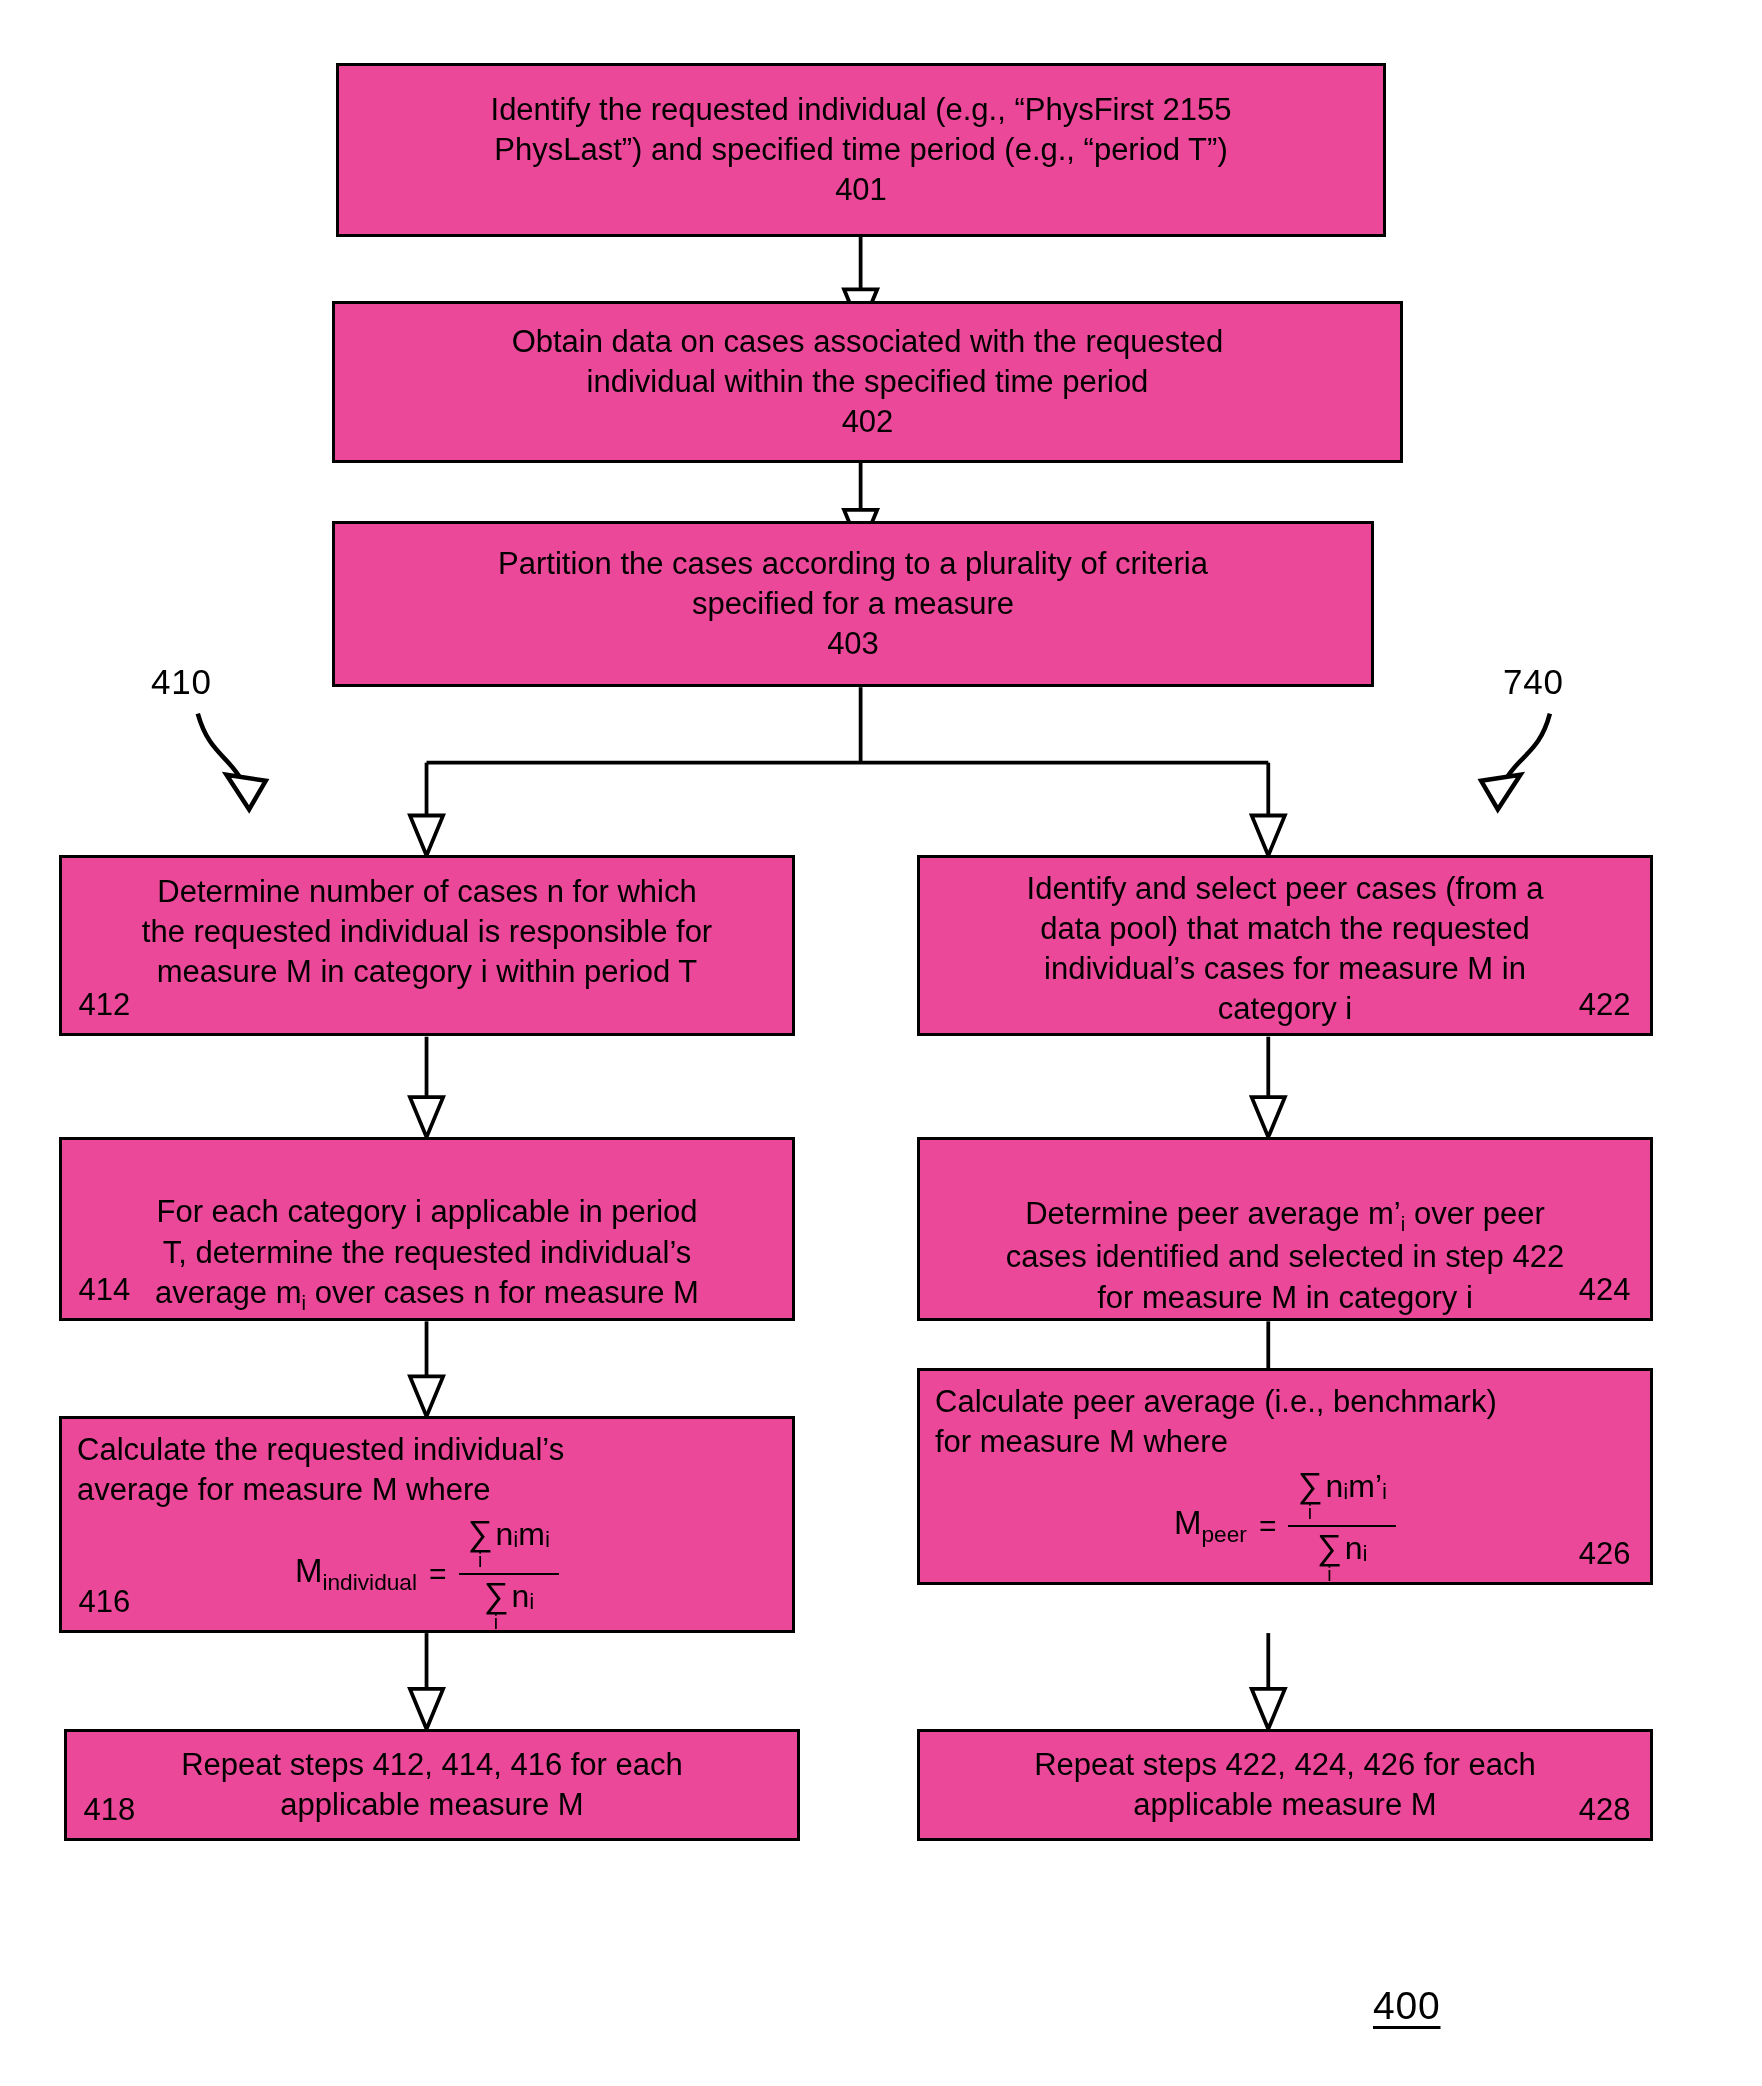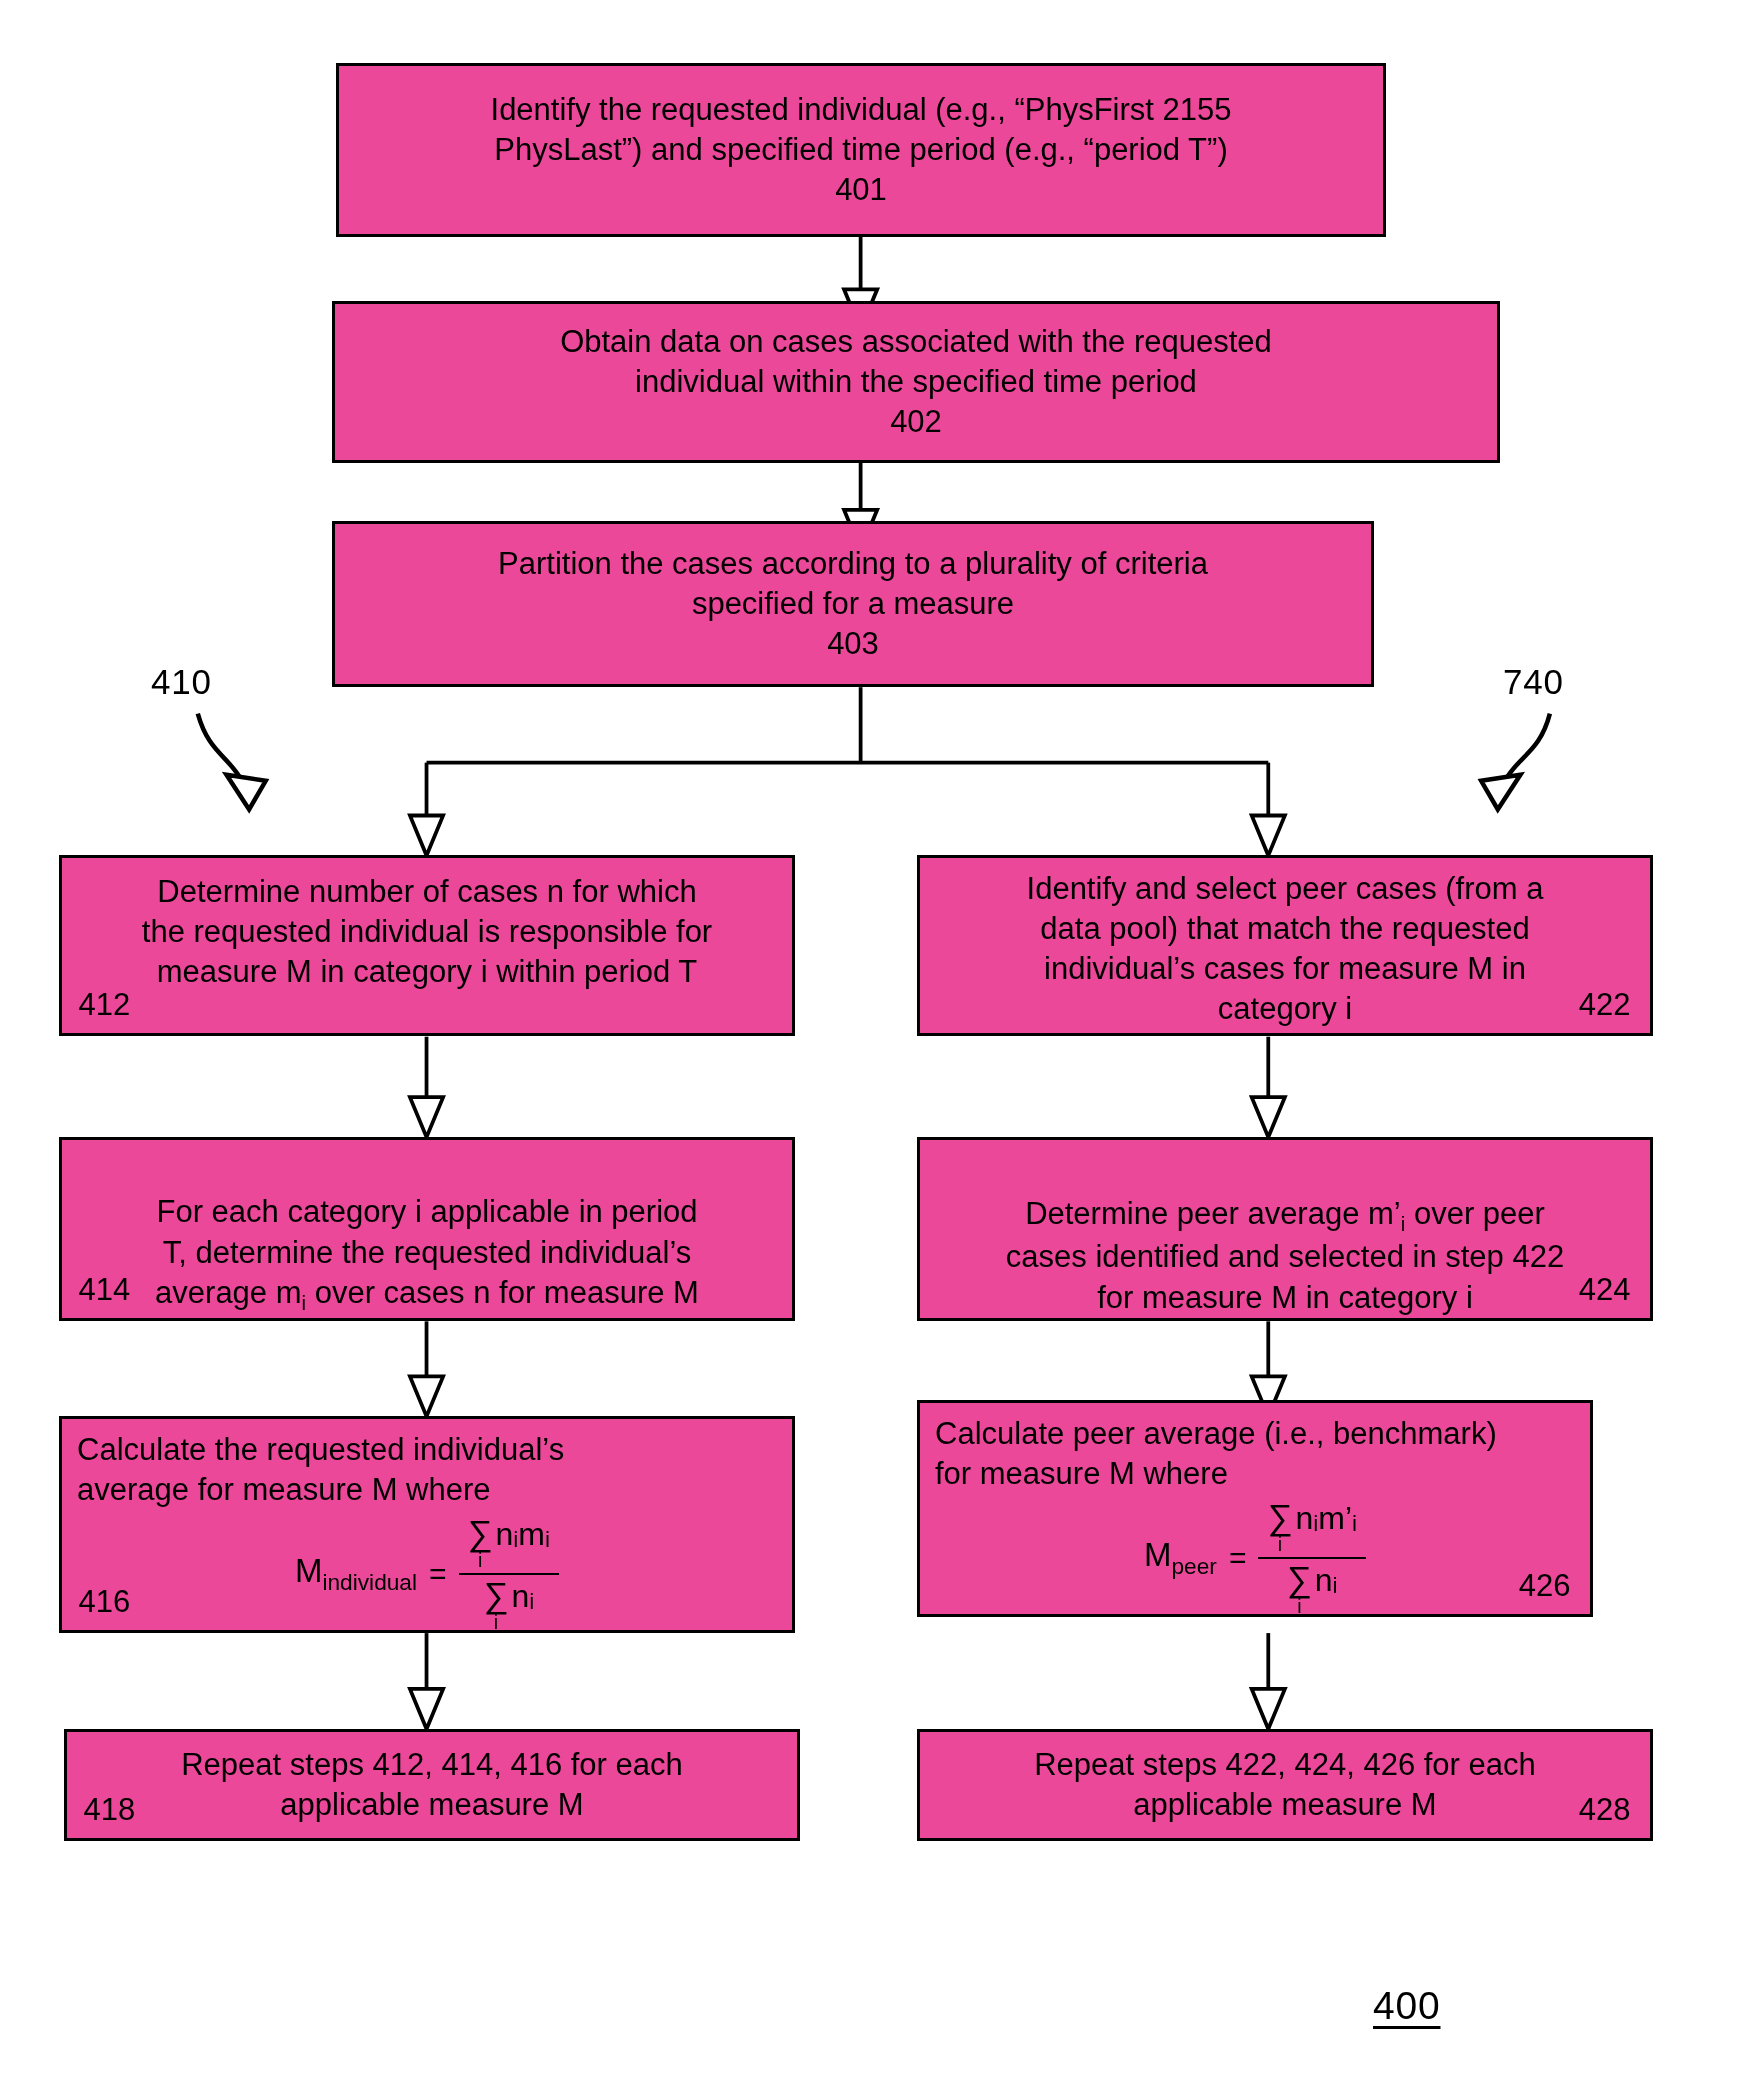--- a/index.html
+++ b/index.html
@@ -192,21 +192,21 @@
 
   <div class="branch-label" style="left:151px; top:664px;">410</div>
   <div class="branch-label" style="left:1503px; top:664px;">740</div>
 
   <div class="box" style="left:336px; top:63px; width:1050px; height:174px;">
     <div class="btext">Identify the requested individual (e.g., “PhysFirst 2155
 PhysLast”) and specified time period (e.g., “period T”)</div>
     <div class="num-center">401</div>
   </div>
 
-  <div class="box" style="left:332px; top:301px; width:1168px; height:162px;">
+  <div class="box" style="left:332px; top:301px; width:1071px; height:162px;">
     <div class="btext">Obtain data on cases associated with the requested
 individual within the specified time period</div>
     <div class="num-center">402</div>
   </div>
 
   <div class="box" style="left:332px; top:521px; width:1042px; height:166px;">
     <div class="btext">Partition the cases according to a plurality of criteria
 specified for a measure</div>
     <div class="num-center">403</div>
   </div>
@@ -264,21 +264,21 @@
             <span class="sumsign">∑</span>
             <span class="sumidx">i</span>
           </span>
           <span class="sumterm">nᵢ</span>
         </span>
       </span>
     </div>
     <div class="num-bl">416</div>
   </div>
 
-  <div class="box" style="left:917px; top:1400px; width:676px; height:217px; justify-content:flex-start; padding-top:10.6px;">
+  <div class="box" style="left:917px; top:1368px; width:736px; height:217px; justify-content:flex-start; padding-top:10.6px;">
     <div class="btext left left-stack">Calculate peer average (i.e., benchmark)
 for measure M where</div>
     <div class="formula">
       <span class="mvar"><span>M</span><sub>peer</sub></span>
       <span class="eq">=</span>
       <span class="frac">
         <span class="numer">
           <span class="sumblock">
             <span class="sumsign">∑</span>
             <span class="sumidx">i</span>

